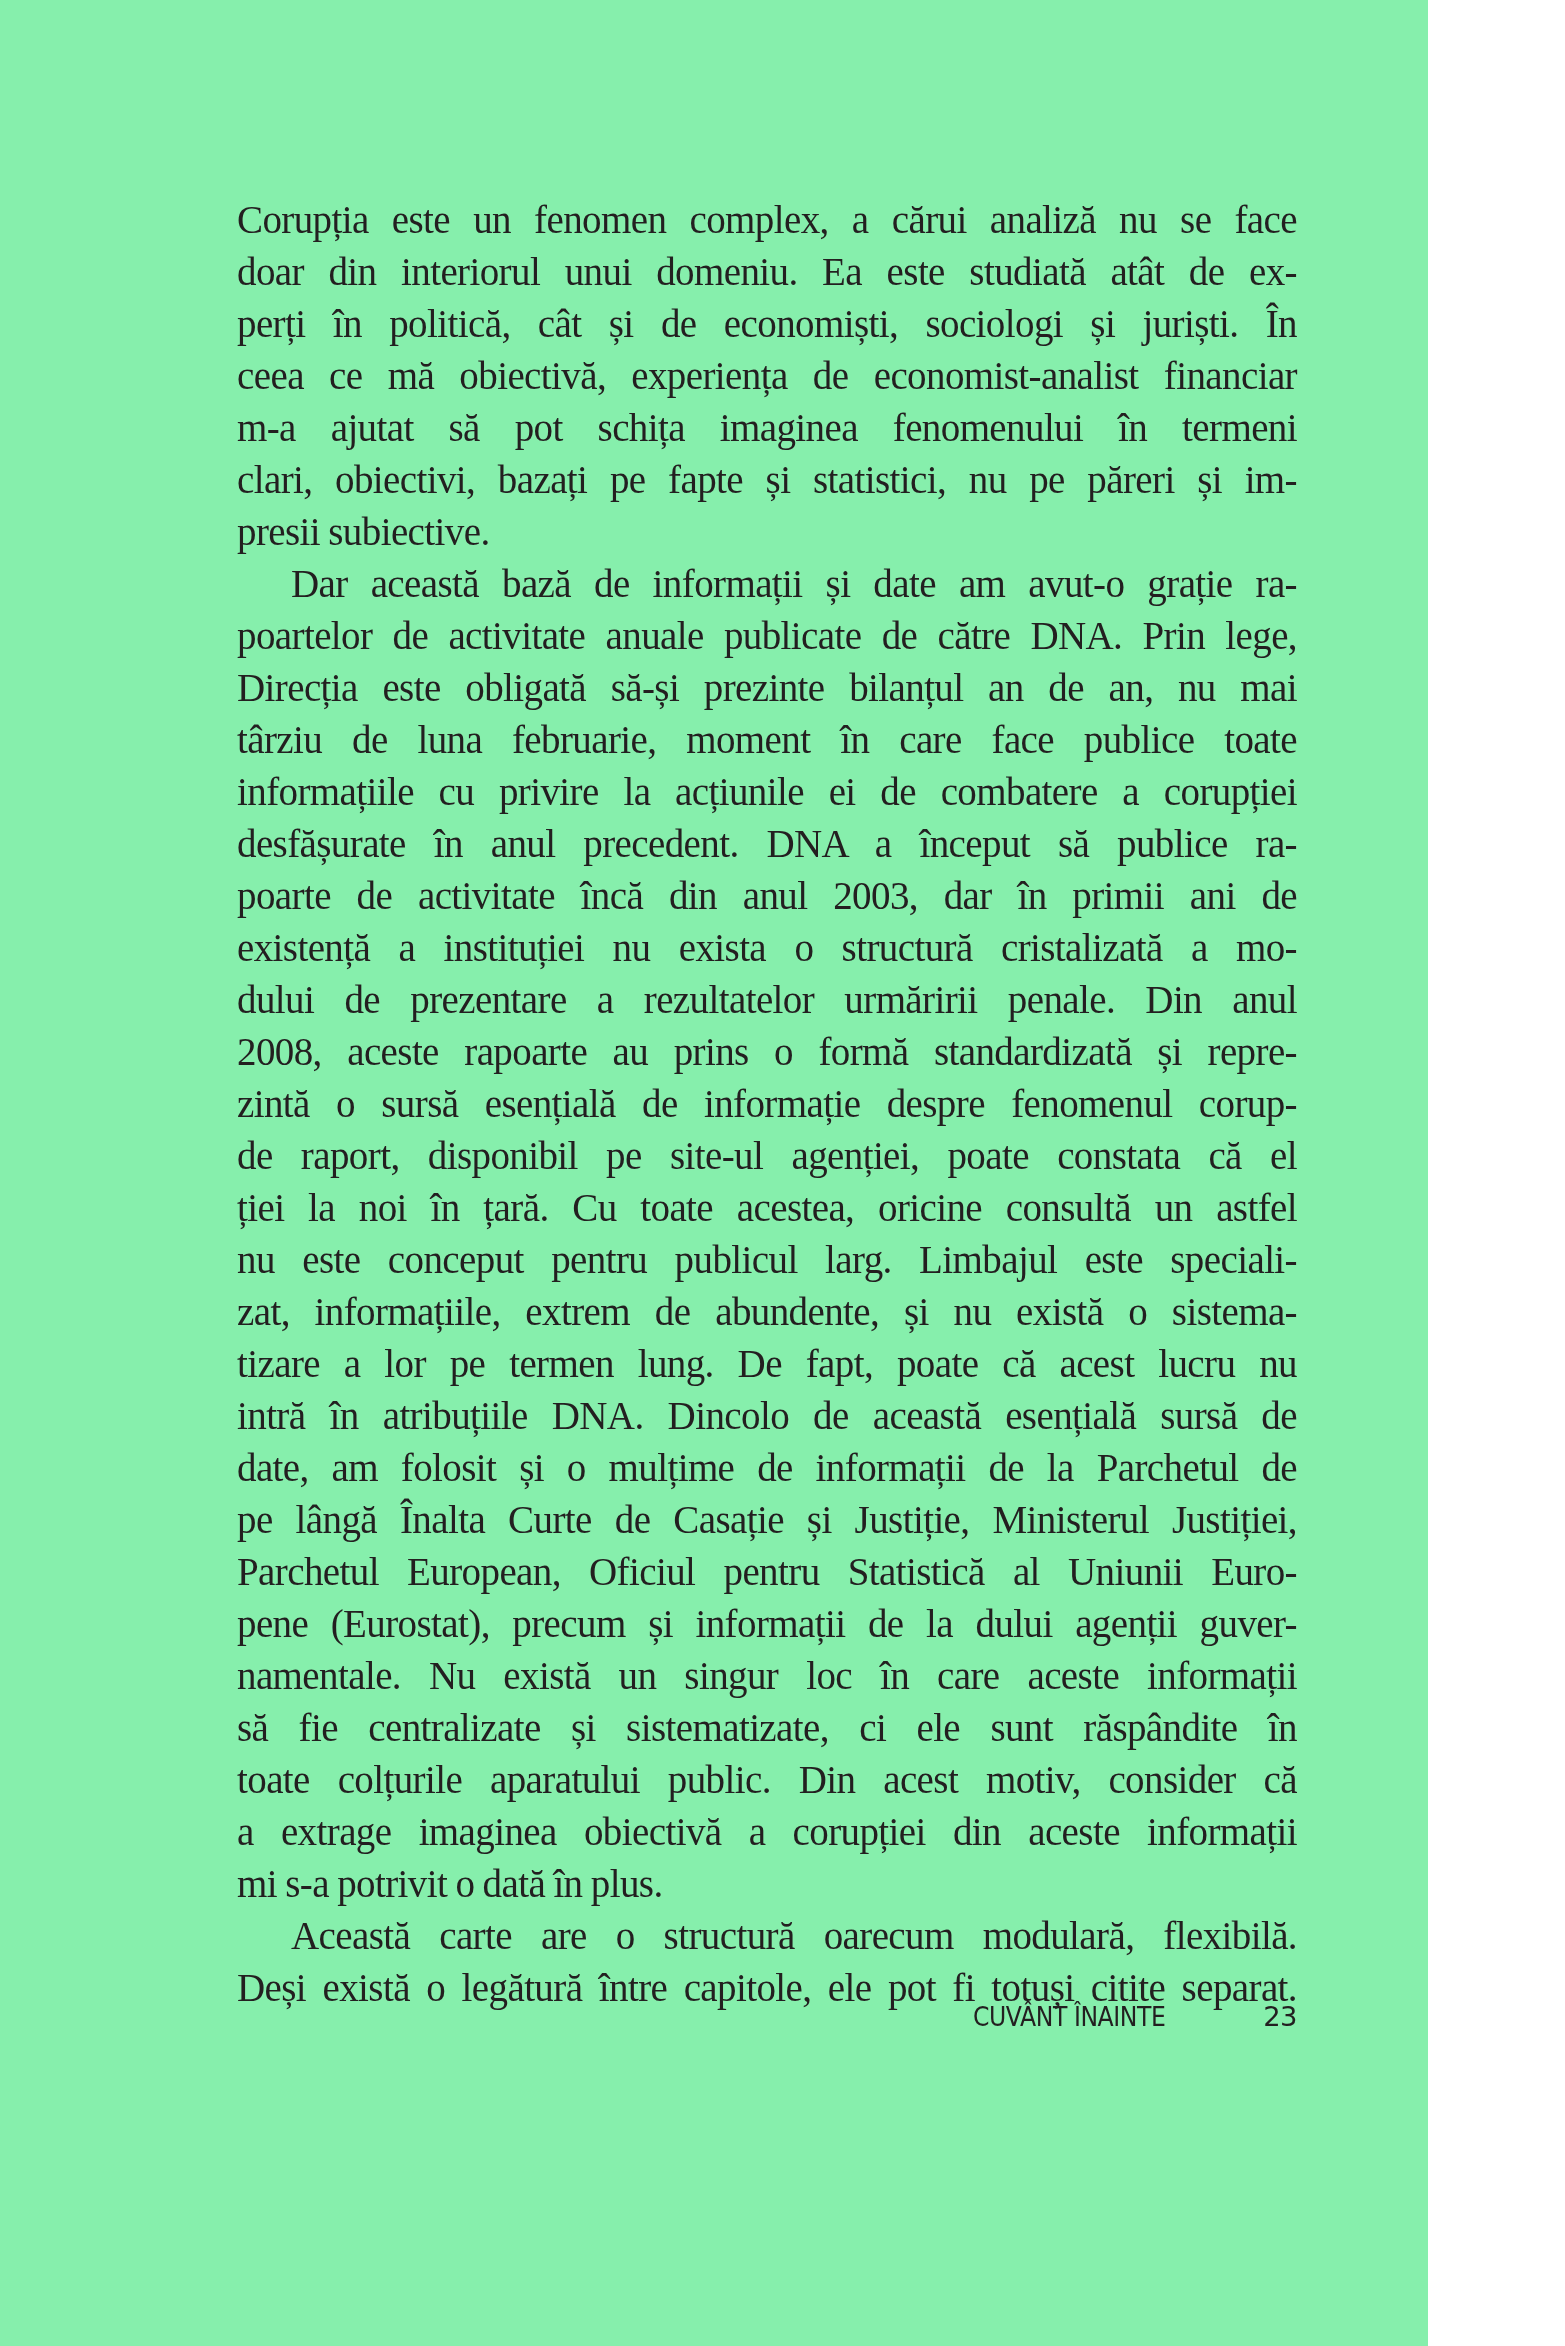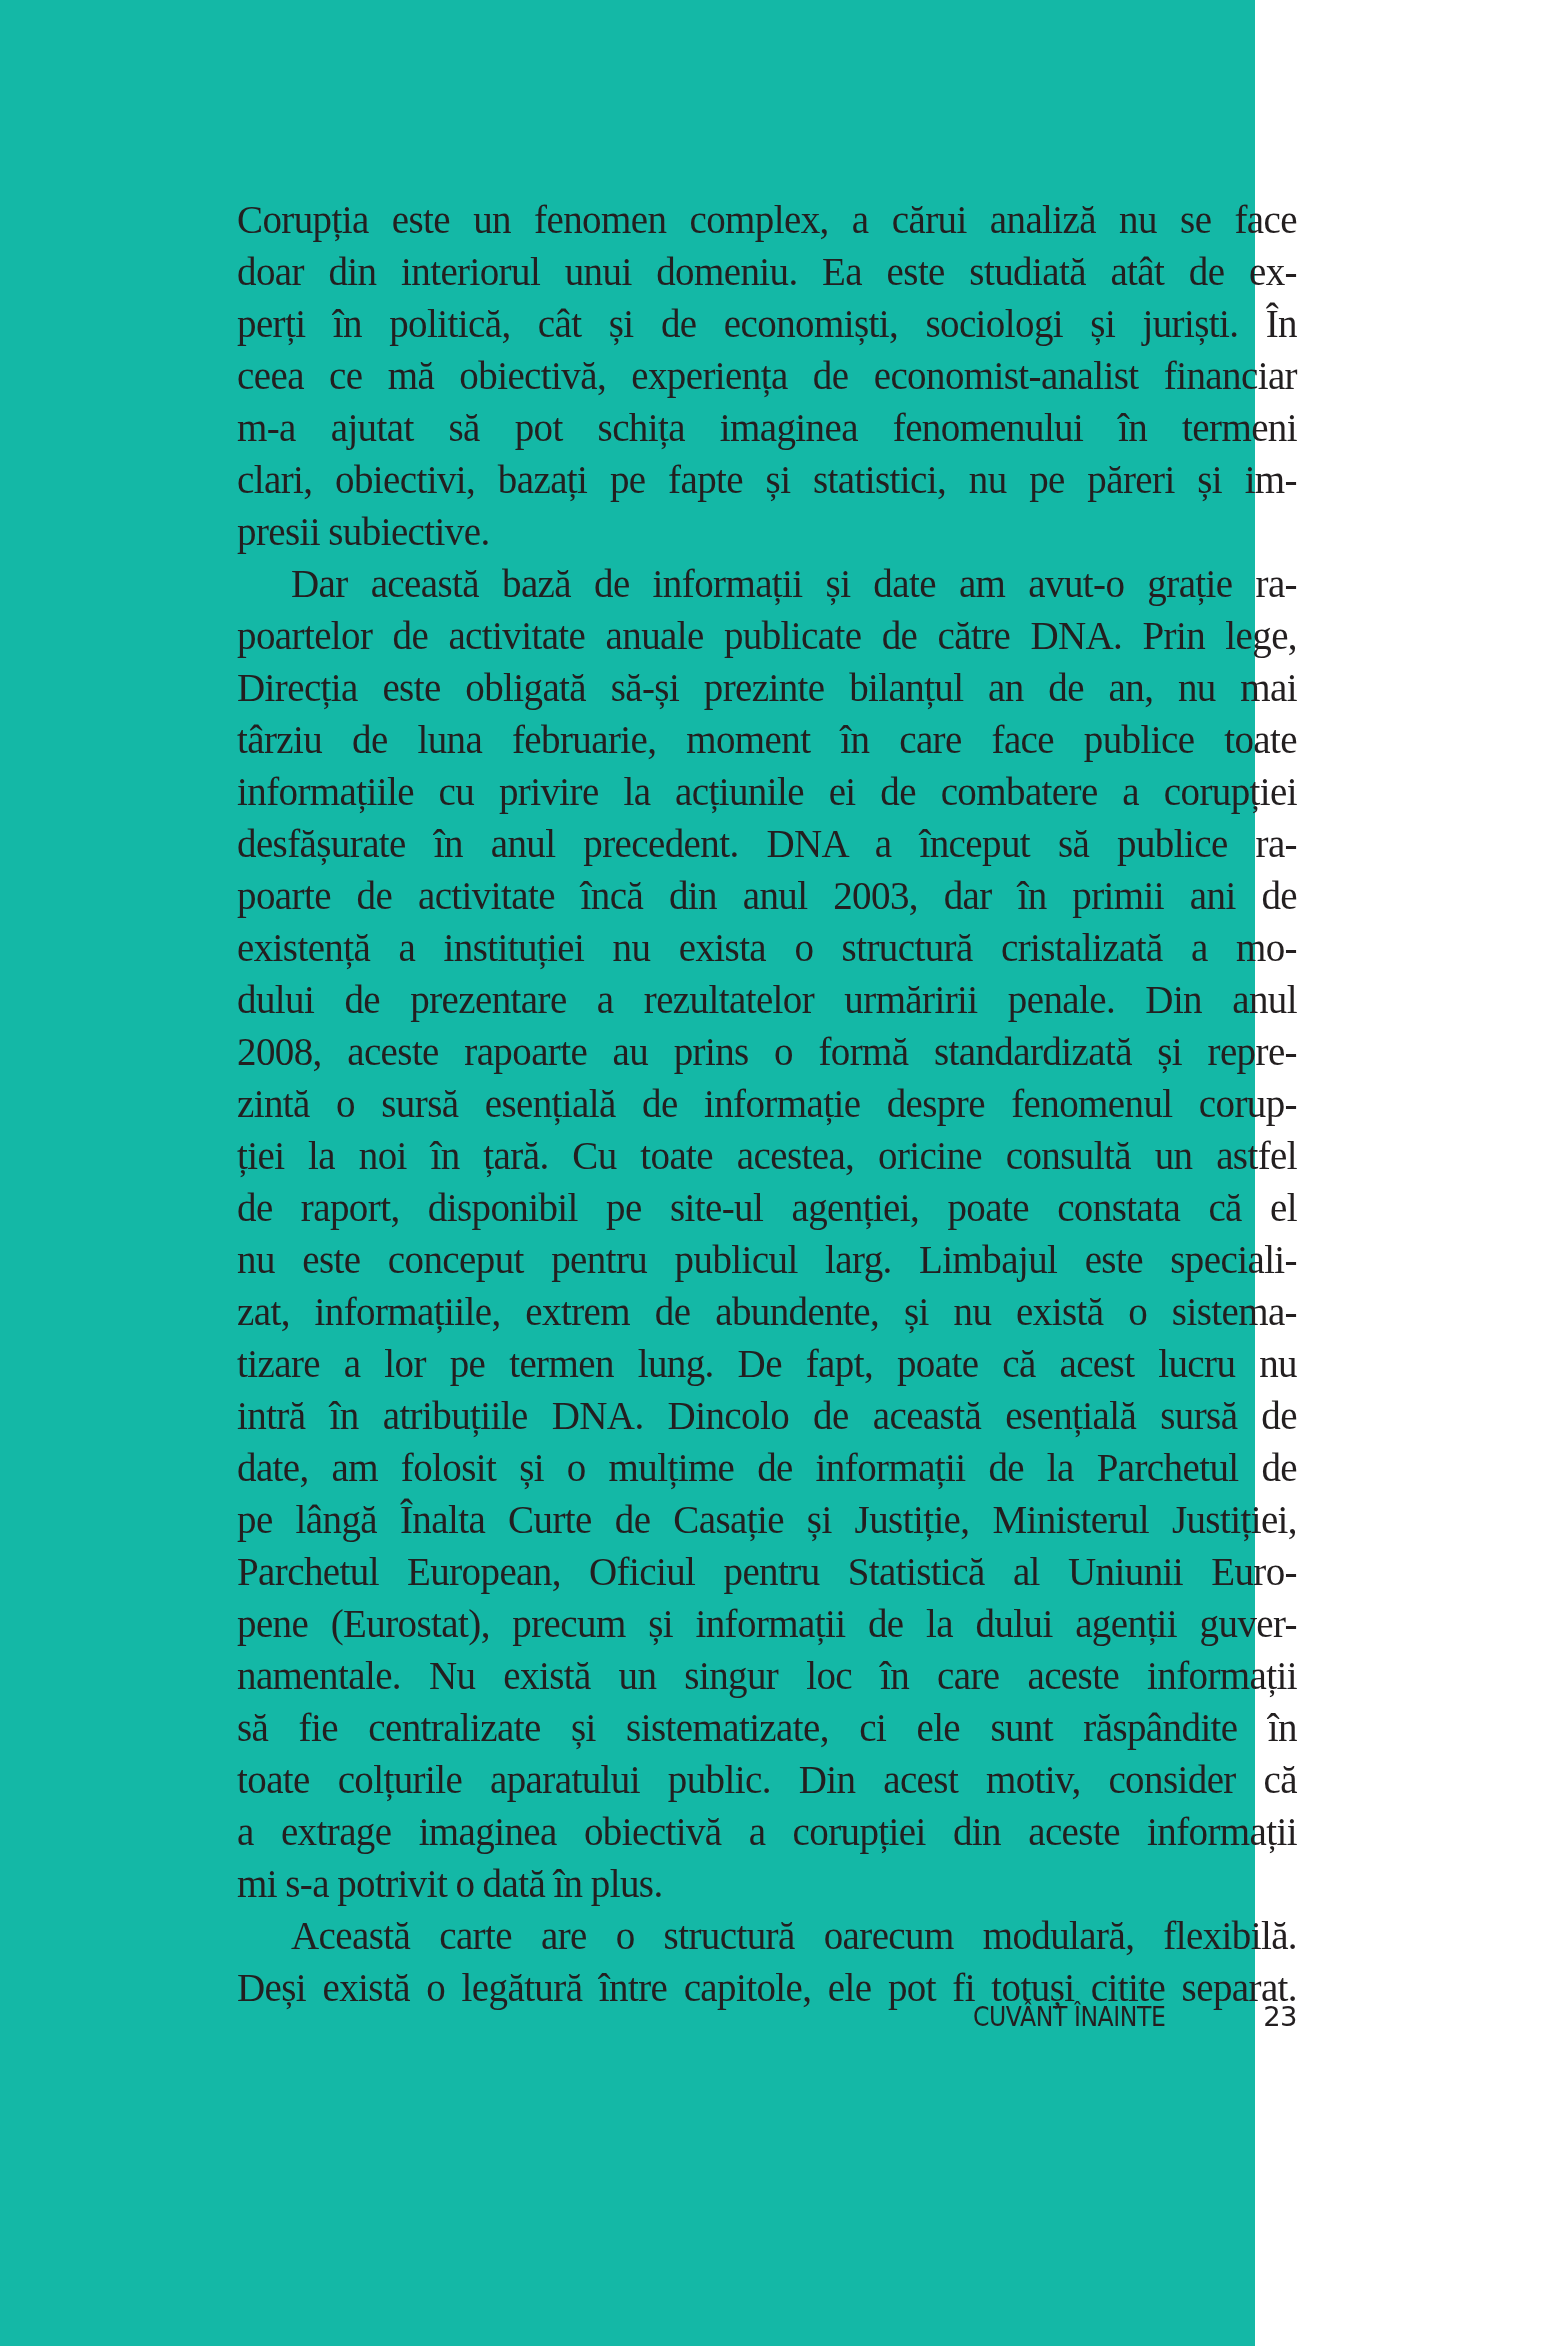--- a/index.html
+++ b/index.html
@@ -9,23 +9,23 @@
   }
   body {
     width: 1565px;
     height: 2347px;
     position: relative;
     overflow: hidden;
   }
   .page {
     position: absolute;
     left: 0; top: 0;
-    width: 1255px;
+    width: 1428px;
     height: 2347px;
-    background: #14b8a6;
+    background: #86efac;
   }
   .text-block {
     position: absolute;
     left: 237px;
     top: 194px;
     width: 1060px;
     color: #231f20;
     font-family: "Liberation Serif", "DejaVu Serif", serif;
     font-size: 39px;
     line-height: 52px;
@@ -95,22 +95,22 @@
       <span class="line">poartelor de activitate anuale publicate de către DNA. Prin lege,</span>
       <span class="line">Direcția este obligată să-și prezinte bilanțul an de an, nu mai</span>
       <span class="line">târziu de luna februarie, moment în care face publice toate</span>
       <span class="line">informațiile cu privire la acțiunile ei de combatere a corupției</span>
       <span class="line">desfășurate în anul precedent. DNA a început să publice ra-</span>
       <span class="line">poarte de activitate încă din anul 2003, dar în primii ani de</span>
       <span class="line">existență a instituției nu exista o structură cristalizată a mo-</span>
       <span class="line">dului de prezentare a rezultatelor urmăririi penale. Din anul</span>
       <span class="line">2008, aceste rapoarte au prins o formă standardizată și repre-</span>
       <span class="line">zintă o sursă esențială de informație despre fenomenul corup-</span>
+      <span class="line">de raport, disponibil pe site-ul agenției, poate constata că el</span>
       <span class="line">ției la noi în țară. Cu toate acestea, oricine consultă un astfel</span>
-      <span class="line">de raport, disponibil pe site-ul agenției, poate constata că el</span>
       <span class="line">nu este conceput pentru publicul larg. Limbajul este speciali-</span>
       <span class="line">zat, informațiile, extrem de abundente, și nu există o sistema-</span>
       <span class="line">tizare a lor pe termen lung. De fapt, poate că acest lucru nu</span>
       <span class="line">intră în atribuțiile DNA. Dincolo de această esențială sursă de</span>
       <span class="line">date, am folosit și o mulțime de informații de la Parchetul de</span>
       <span class="line">pe lângă Înalta Curte de Casație și Justiție, Ministerul Justiției,</span>
       <span class="line">Parchetul European, Oficiul pentru Statistică al Uniunii Euro-</span>
       <span class="line">pene (Eurostat), precum și informații de la dului agenții guver-</span>
       <span class="line">namentale. Nu există un singur loc în care aceste informații</span>
       <span class="line">să fie centralizate și sistematizate, ci ele sunt răspândite în</span>

